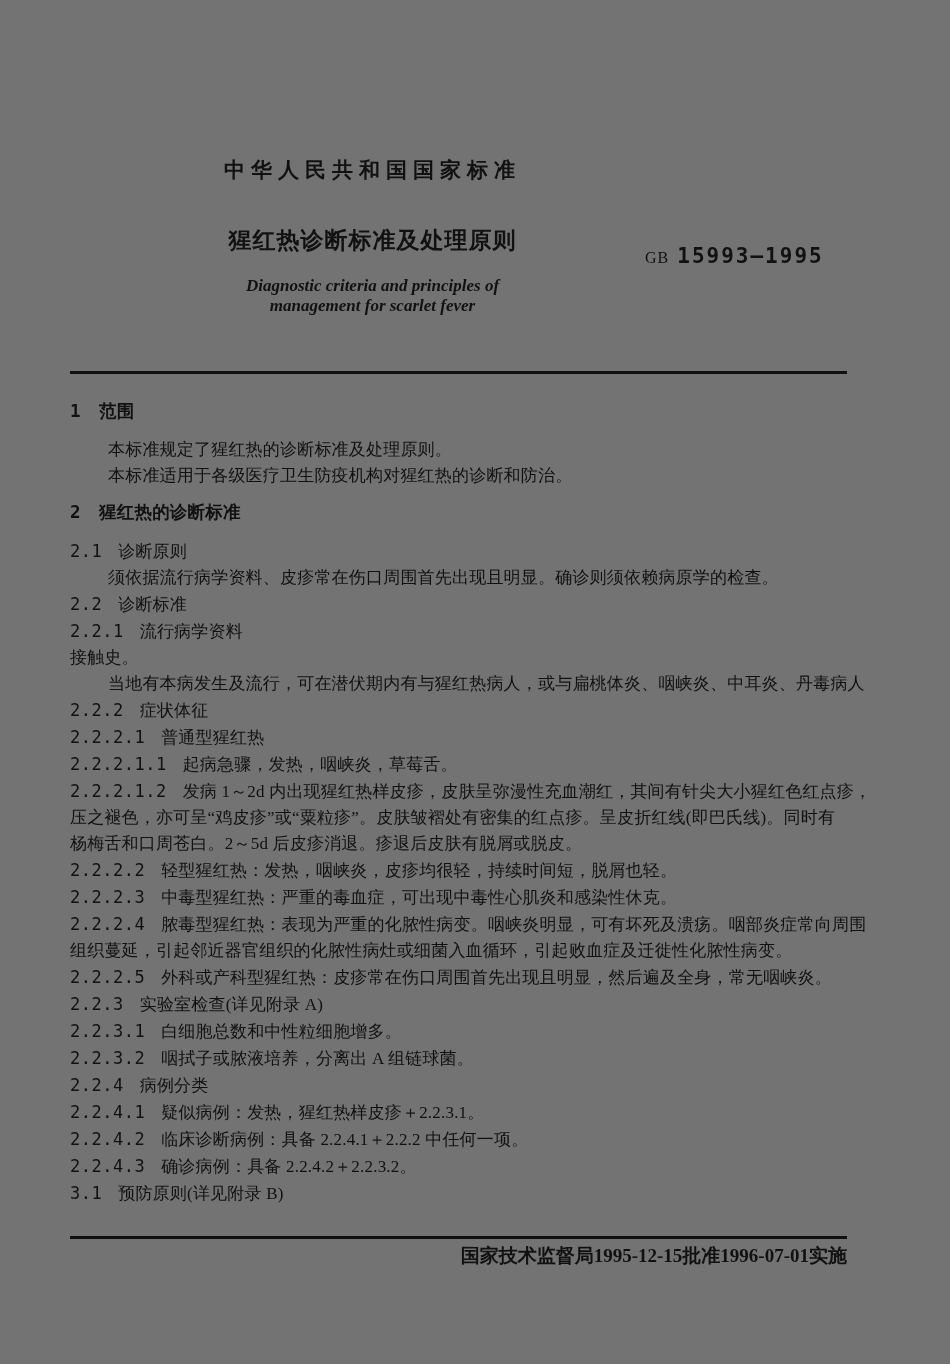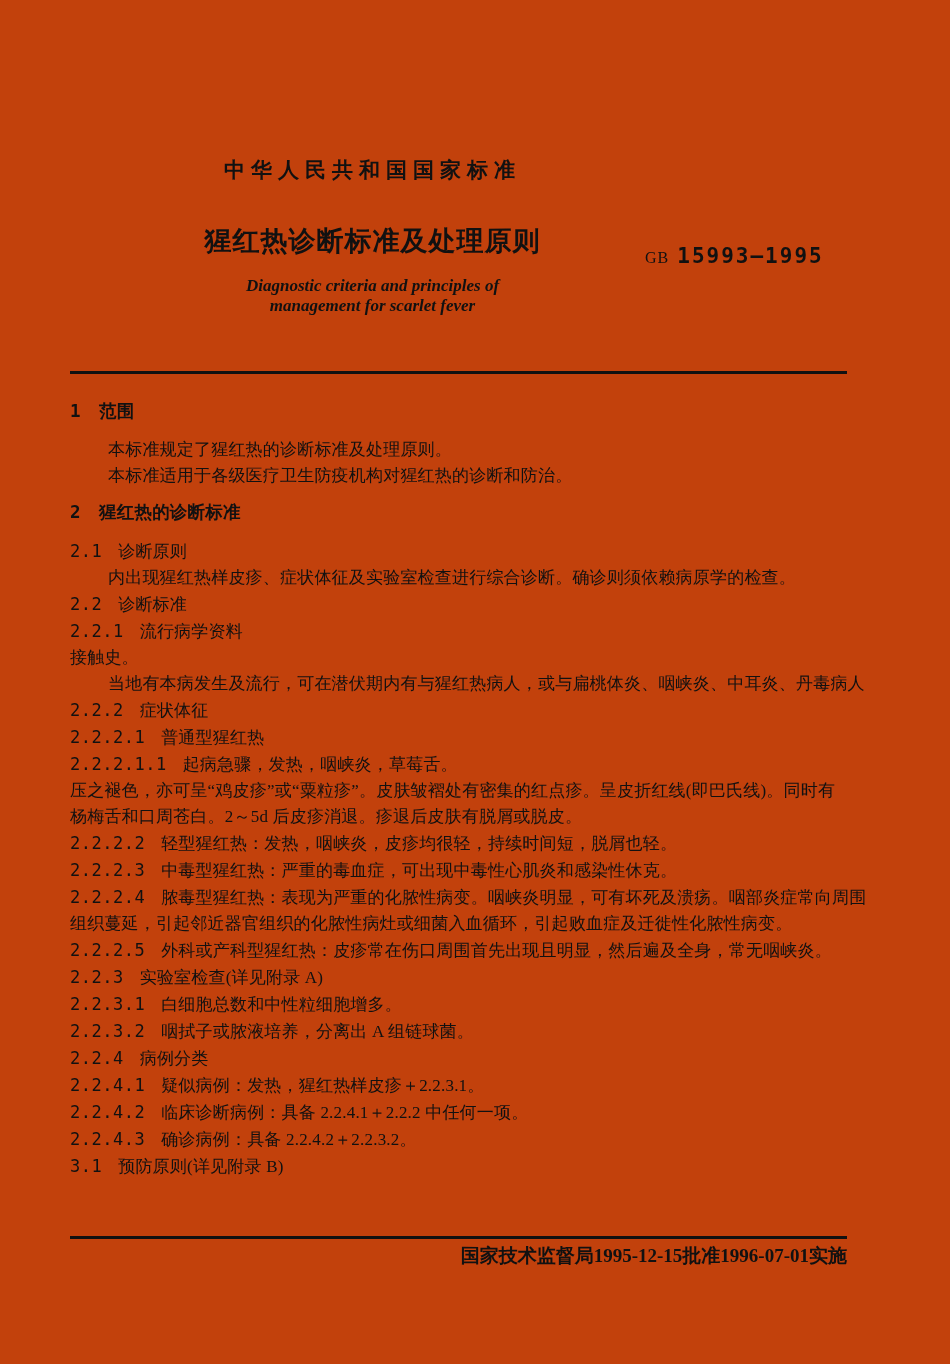--- a/index.html
+++ b/index.html
@@ -4,33 +4,33 @@
 <style>
   html,body { margin:0; padding:0; }
   body {
     width:950px; height:1364px;
     background:#ffffff;
     font-family:"Liberation Serif", serif;
     color:#111111;
     position:relative;
     overflow:hidden;
   }
-  .page { position:absolute; inset:0; background:#c2410c; }
+  .page { position:absolute; inset:0; background:#737373; }
 
   
   .std-label {
     position:absolute; top:156px; left:150px; width:445px;
     text-align:center; font-weight:bold; font-size:21px;
     letter-spacing:6px; line-height:28px;
     font-family:"Liberation Sans", sans-serif;
     white-space:nowrap;
   }
   .doc-title-zh {
     position:absolute; top:224px; left:150px; width:445px;
-    text-align:center; font-weight:bold; font-size:27px;
+    text-align:center; font-weight:bold; font-size:23px;
     letter-spacing:1px; line-height:34px; white-space:nowrap;
   }
   .std-number {
     position:absolute; top:244px; left:645px; width:230px;
     white-space:nowrap;
   }
   .std-number .gb {
     font-weight:normal; font-size:16px; letter-spacing:1px;
     font-family:"Liberation Serif", serif;
     margin-right:8px;
@@ -106,28 +106,29 @@
   <div class="doc-title-en en2">management for scarlet fever</div>
 
   <div class="rule-top"></div>
 
   <div class="doc-body">
       <div class="line h1"><span class="num">1</span><span class="txt">范围</span></div>
       <div class="line para"><span class="txt">本标准规定了猩红热的诊断标准及处理原则。</span></div>
       <div class="line para"><span class="txt">本标准适用于各级医疗卫生防疫机构对猩红热的诊断和防治。</span></div>
       <div class="line h1"><span class="num">2</span><span class="txt">猩红热的诊断标准</span></div>
       <div class="line sec"><span class="num">2.1</span><span class="txt">诊断原则</span></div>
-      <div class="line para"><span class="txt">内出现猩红热样皮疹、症状体征及实验室检查进行综合诊断。确诊则须依赖病原学的检查。</span></div>
+      <div class="line para"><span class="txt">须依据流行病学资料、皮疹常在伤口周围首先出现且明显。确诊则须依赖病原学的检查。</span></div>
       <div class="line sec"><span class="num">2.2</span><span class="txt">诊断标准</span></div>
       <div class="line sec"><span class="num">2.2.1</span><span class="txt">流行病学资料</span></div>
       <div class="line cont"><span class="txt">接触史。</span></div>
       <div class="line para"><span class="txt">当地有本病发生及流行，可在潜伏期内有与猩红热病人，或与扁桃体炎、咽峡炎、中耳炎、丹毒病人</span></div>
       <div class="line sec"><span class="num">2.2.2</span><span class="txt">症状体征</span></div>
       <div class="line sec"><span class="num">2.2.2.1</span><span class="txt">普通型猩红热</span></div>
       <div class="line sec"><span class="num">2.2.2.1.1</span><span class="txt">起病急骤，发热，咽峡炎，草莓舌。</span></div>
+      <div class="line sec"><span class="num">2.2.2.1.2</span><span class="txt">发病 1～2d 内出现猩红热样皮疹，皮肤呈弥漫性充血潮红，其间有针尖大小猩红色红点疹，</span></div>
       <div class="line cont"><span class="txt">压之褪色，亦可呈“鸡皮疹”或“粟粒疹”。皮肤皱褶处有密集的红点疹。呈皮折红线(即巴氏线)。同时有</span></div>
       <div class="line cont"><span class="txt">杨梅舌和口周苍白。2～5d 后皮疹消退。疹退后皮肤有脱屑或脱皮。</span></div>
       <div class="line sec"><span class="num">2.2.2.2</span><span class="txt">轻型猩红热：发热，咽峡炎，皮疹均很轻，持续时间短，脱屑也轻。</span></div>
       <div class="line sec"><span class="num">2.2.2.3</span><span class="txt">中毒型猩红热：严重的毒血症，可出现中毒性心肌炎和感染性休克。</span></div>
       <div class="line sec"><span class="num">2.2.2.4</span><span class="txt">脓毒型猩红热：表现为严重的化脓性病变。咽峡炎明显，可有坏死及溃疡。咽部炎症常向周围</span></div>
       <div class="line cont"><span class="txt">组织蔓延，引起邻近器官组织的化脓性病灶或细菌入血循环，引起败血症及迁徙性化脓性病变。</span></div>
       <div class="line sec"><span class="num">2.2.2.5</span><span class="txt">外科或产科型猩红热：皮疹常在伤口周围首先出现且明显，然后遍及全身，常无咽峡炎。</span></div>
       <div class="line sec"><span class="num">2.2.3</span><span class="txt">实验室检查(详见附录 A)</span></div>
       <div class="line sec"><span class="num">2.2.3.1</span><span class="txt">白细胞总数和中性粒细胞增多。</span></div>
       <div class="line sec"><span class="num">2.2.3.2</span><span class="txt">咽拭子或脓液培养，分离出 A 组链球菌。</span></div>

